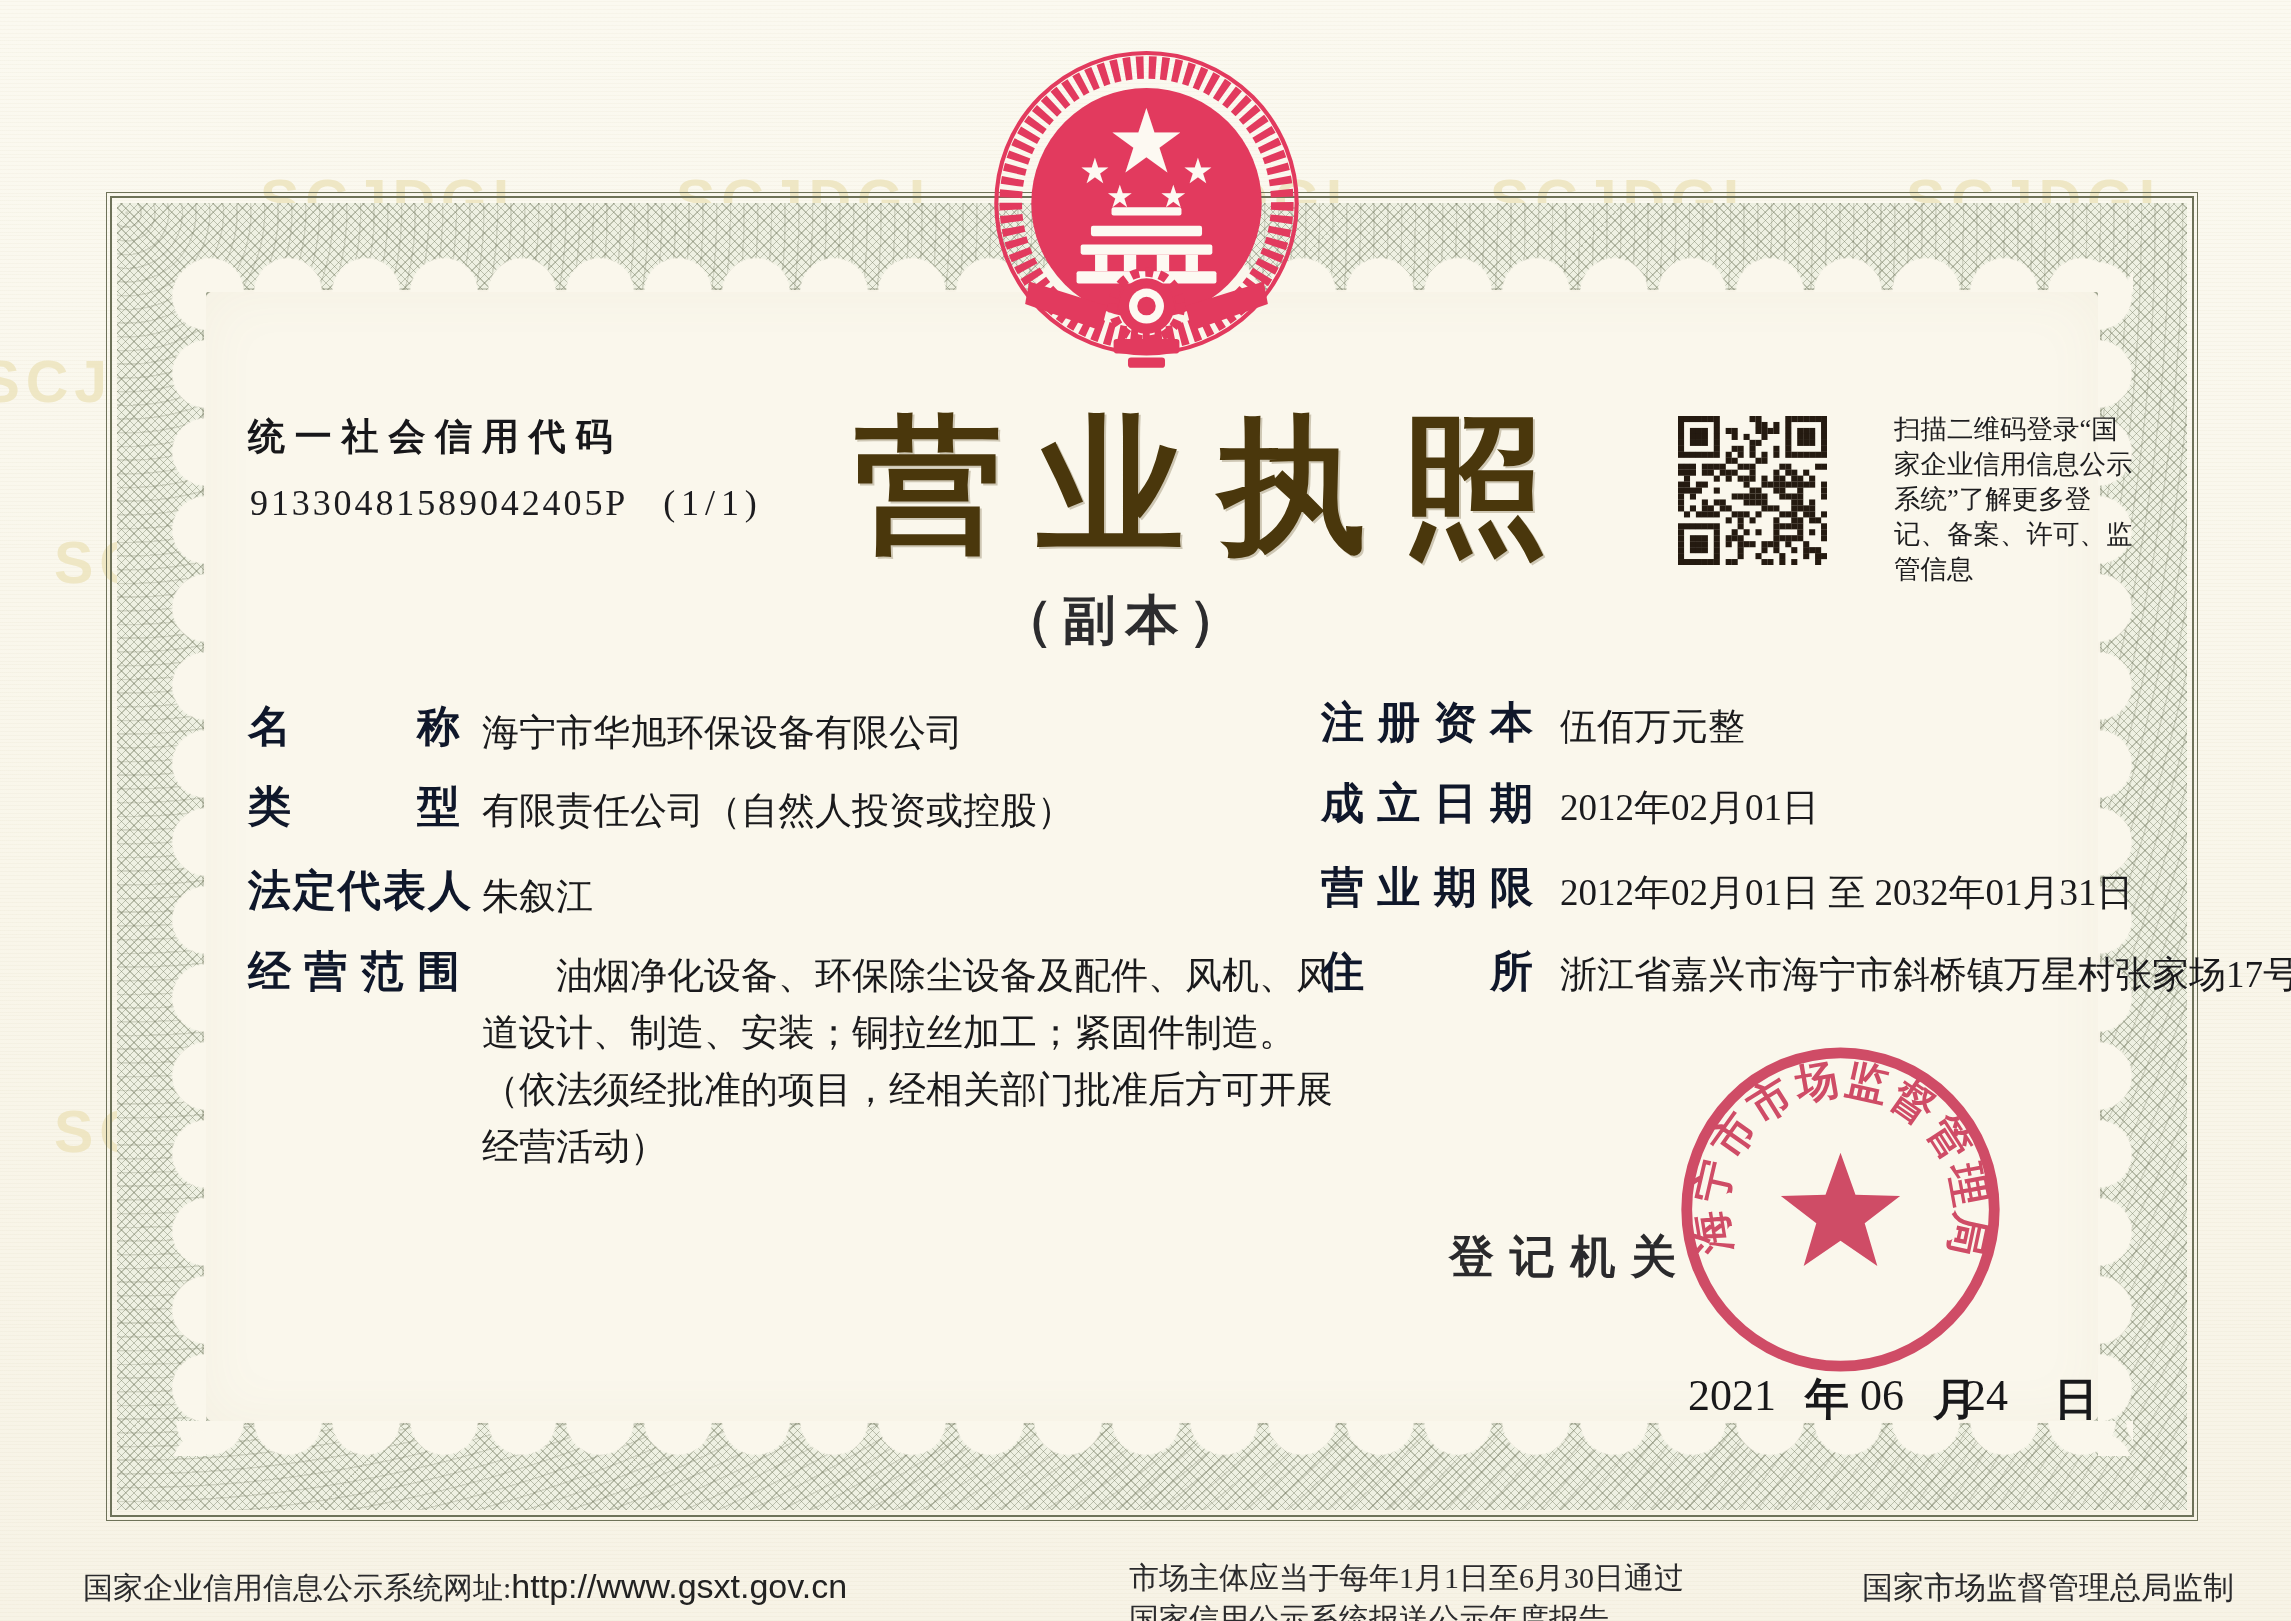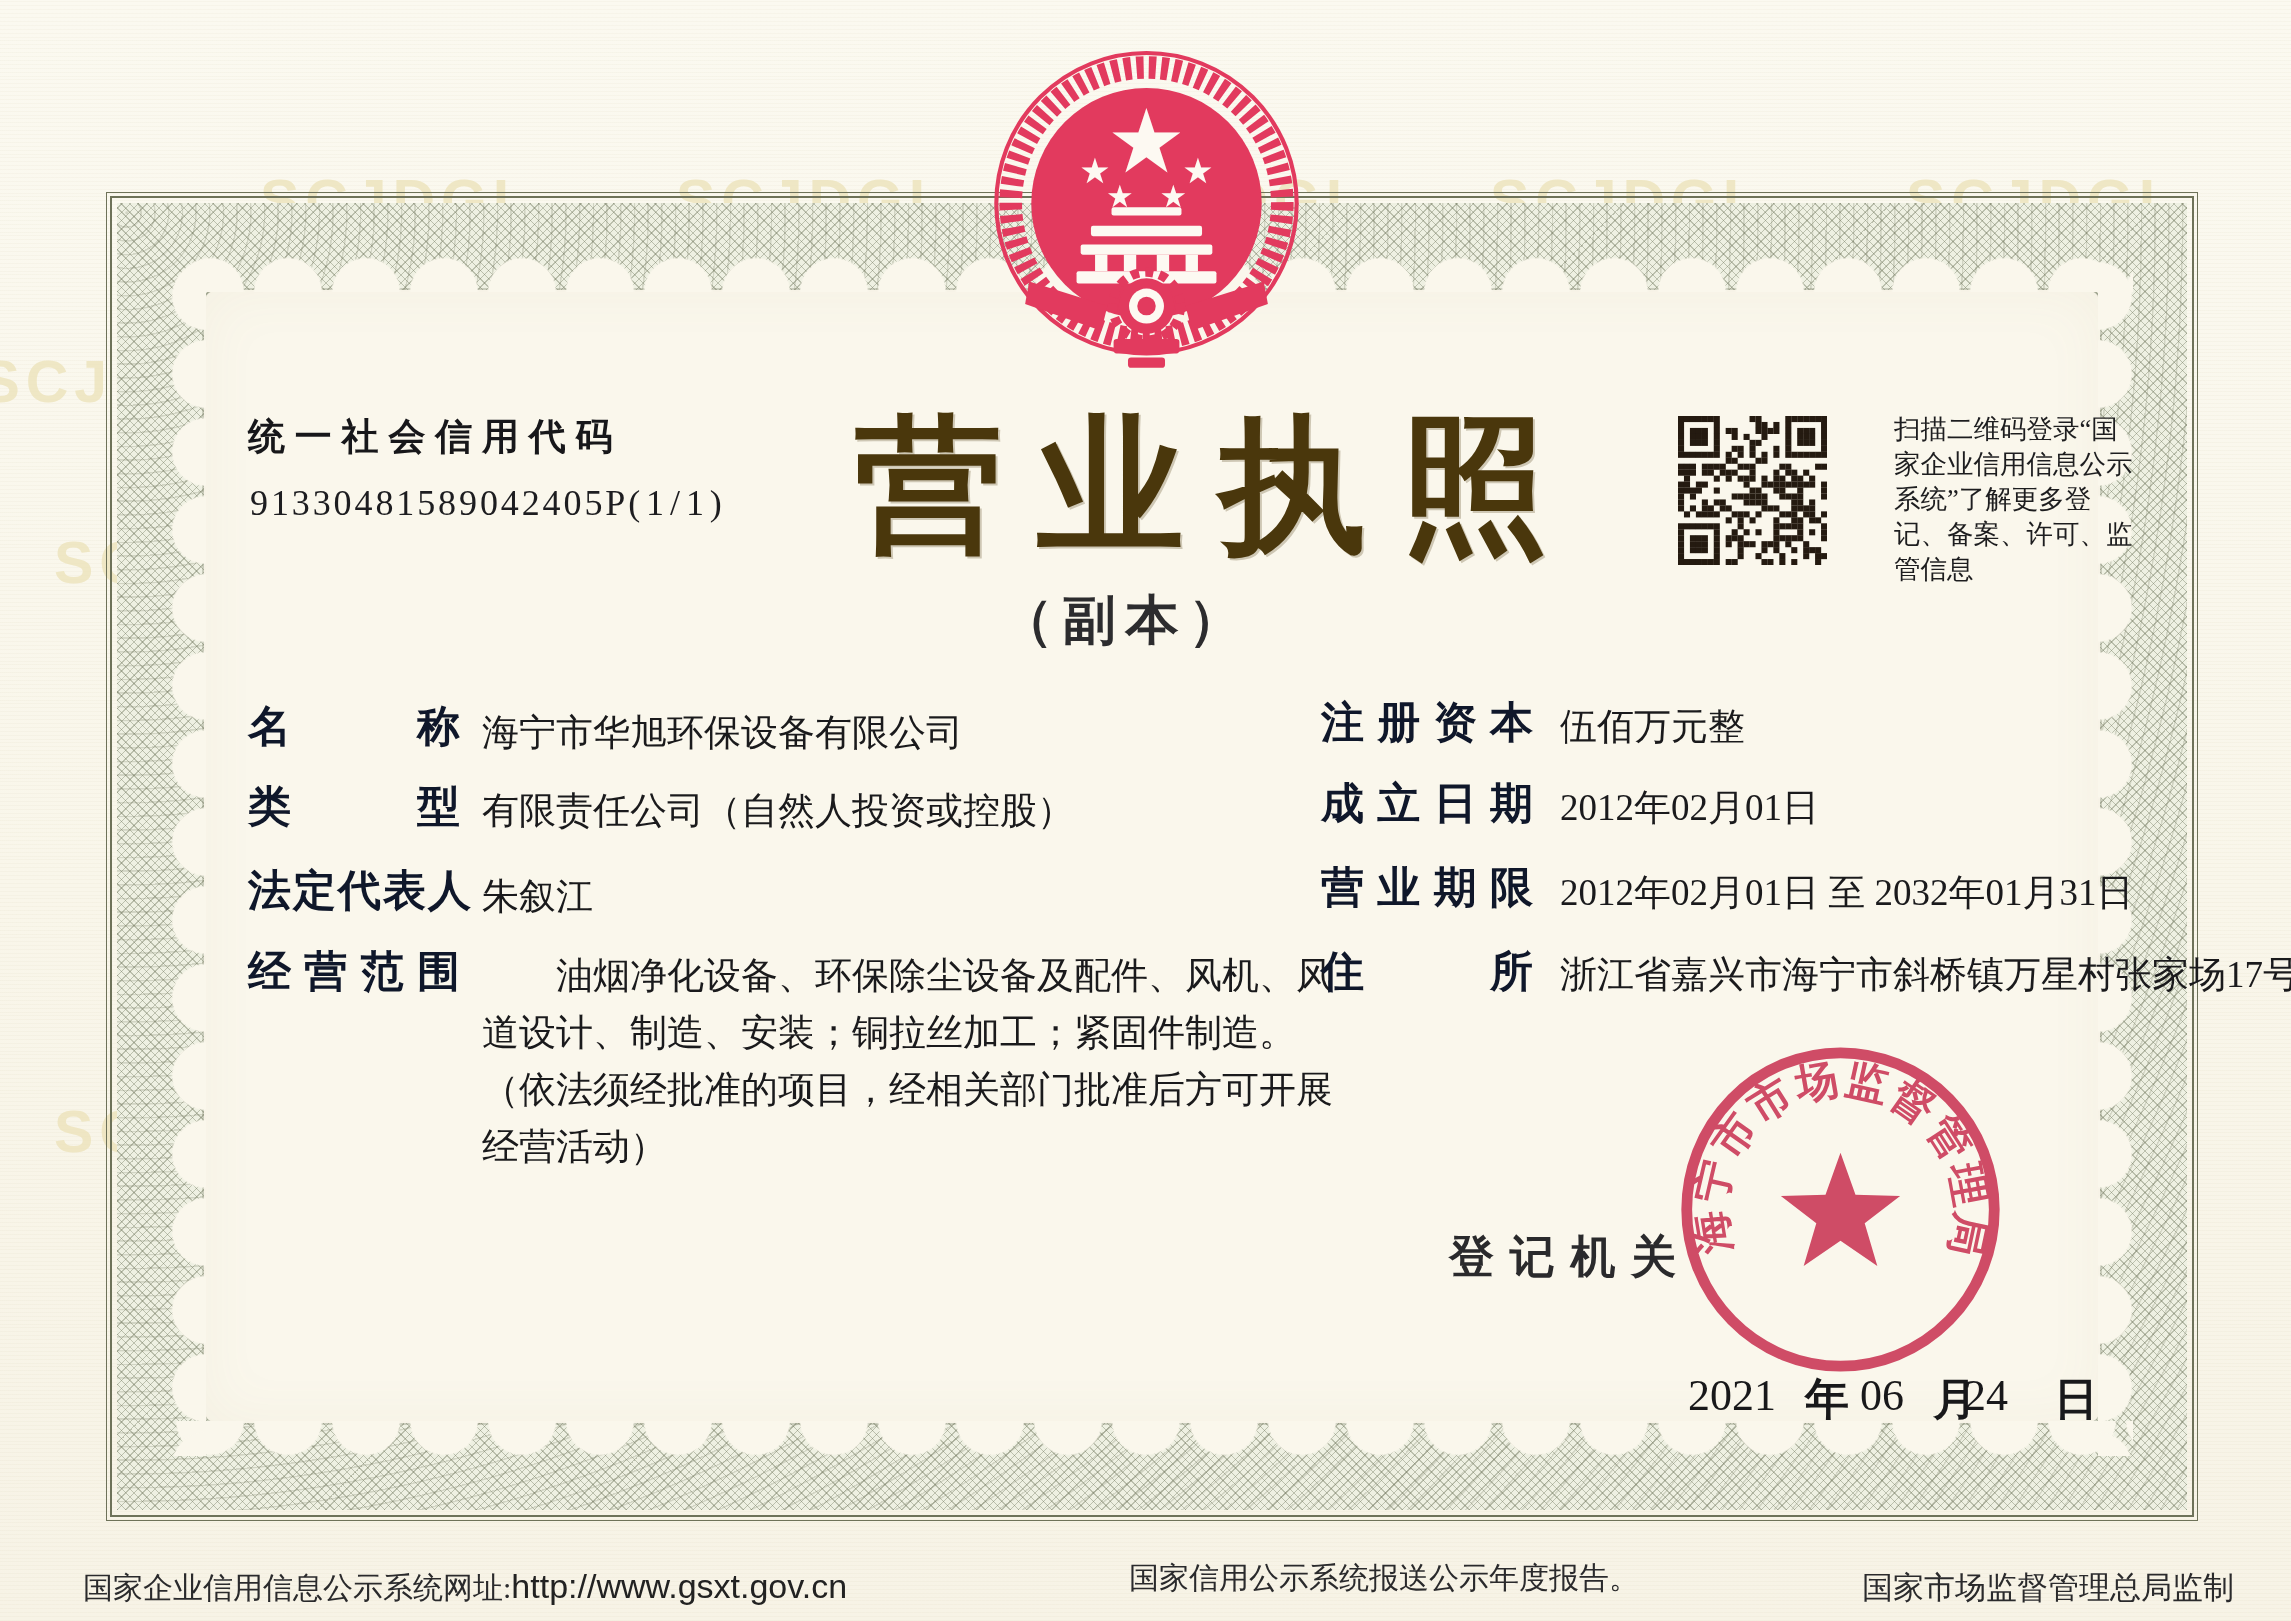--- a/index.html
+++ b/index.html
@@ -38,21 +38,21 @@
   .wm{position:absolute;font-weight:bold;font-size:59px;letter-spacing:5.9px;
       color:#ece2b8;opacity:.75;font-family:"Liberation Sans",sans-serif;}
   .wm-center{position:absolute;left:659px;top:790px;font-size:90px;font-weight:bold;
       letter-spacing:45px;color:#eadfae;opacity:.8;white-space:nowrap;}
   
   .emblem{position:absolute;left:992px;top:51px;z-index:4;}
   .credit-label{position:absolute;left:248px;top:412px;z-index:3;font-size:37px;font-weight:bold;
       letter-spacing:9.8px;color:#17171a;}
   .credit-code{position:absolute;left:250px;top:482px;z-index:3;font-size:36px;
       font-family:"Liberation Serif",serif;color:#1d1d20;letter-spacing:2.9px;}
-  .credit-code .pg{letter-spacing:5.9px;}
+  .credit-code .pg{margin-left:35px;letter-spacing:5.9px;}
   .title{position:absolute;left:855px;top:388px;z-index:3;font-size:147px;font-weight:900;
       letter-spacing:35px;color:#4a370c;white-space:nowrap;
       text-shadow:2px 2px 0 rgba(74,55,12,.25);}
   .subtitle{position:absolute;left:1000px;top:585px;z-index:3;font-size:53px;font-weight:600;
       letter-spacing:9.8px;color:#2c2c2e;white-space:nowrap;}
   .qr{position:absolute;left:1678px;top:416px;z-index:3;}
   .qr-caption{position:absolute;left:1894px;top:412px;width:241px;z-index:3;font-size:26.5px;
       line-height:35px;color:#1d1d1f;font-family:"Liberation Serif",serif;}
   
   .flabel{position:absolute;z-index:3;width:212px;font-size:43px;font-weight:bold;color:#0f172a;
@@ -526,16 +526,17 @@
   <span class="d3">06</span>
   <span class="d4">月</span>
   <span class="d5">24</span>
   <span class="d6">日</span>
 </div>
 
 <div class="foot foot-left">
   <span>国家企业信用信息公示系统网址:</span><span class="url">http://www.gsxt.gov.cn</span>
 </div>
 <div class="foot foot-center">
+  <div>市场主体应当于每年1月1日至6月30日通过</div>
   <div>国家信用公示系统报送公示年度报告。</div>
 </div>
 <div class="foot foot-right">国家市场监督管理总局监制</div>
 
 
 </body></html>

